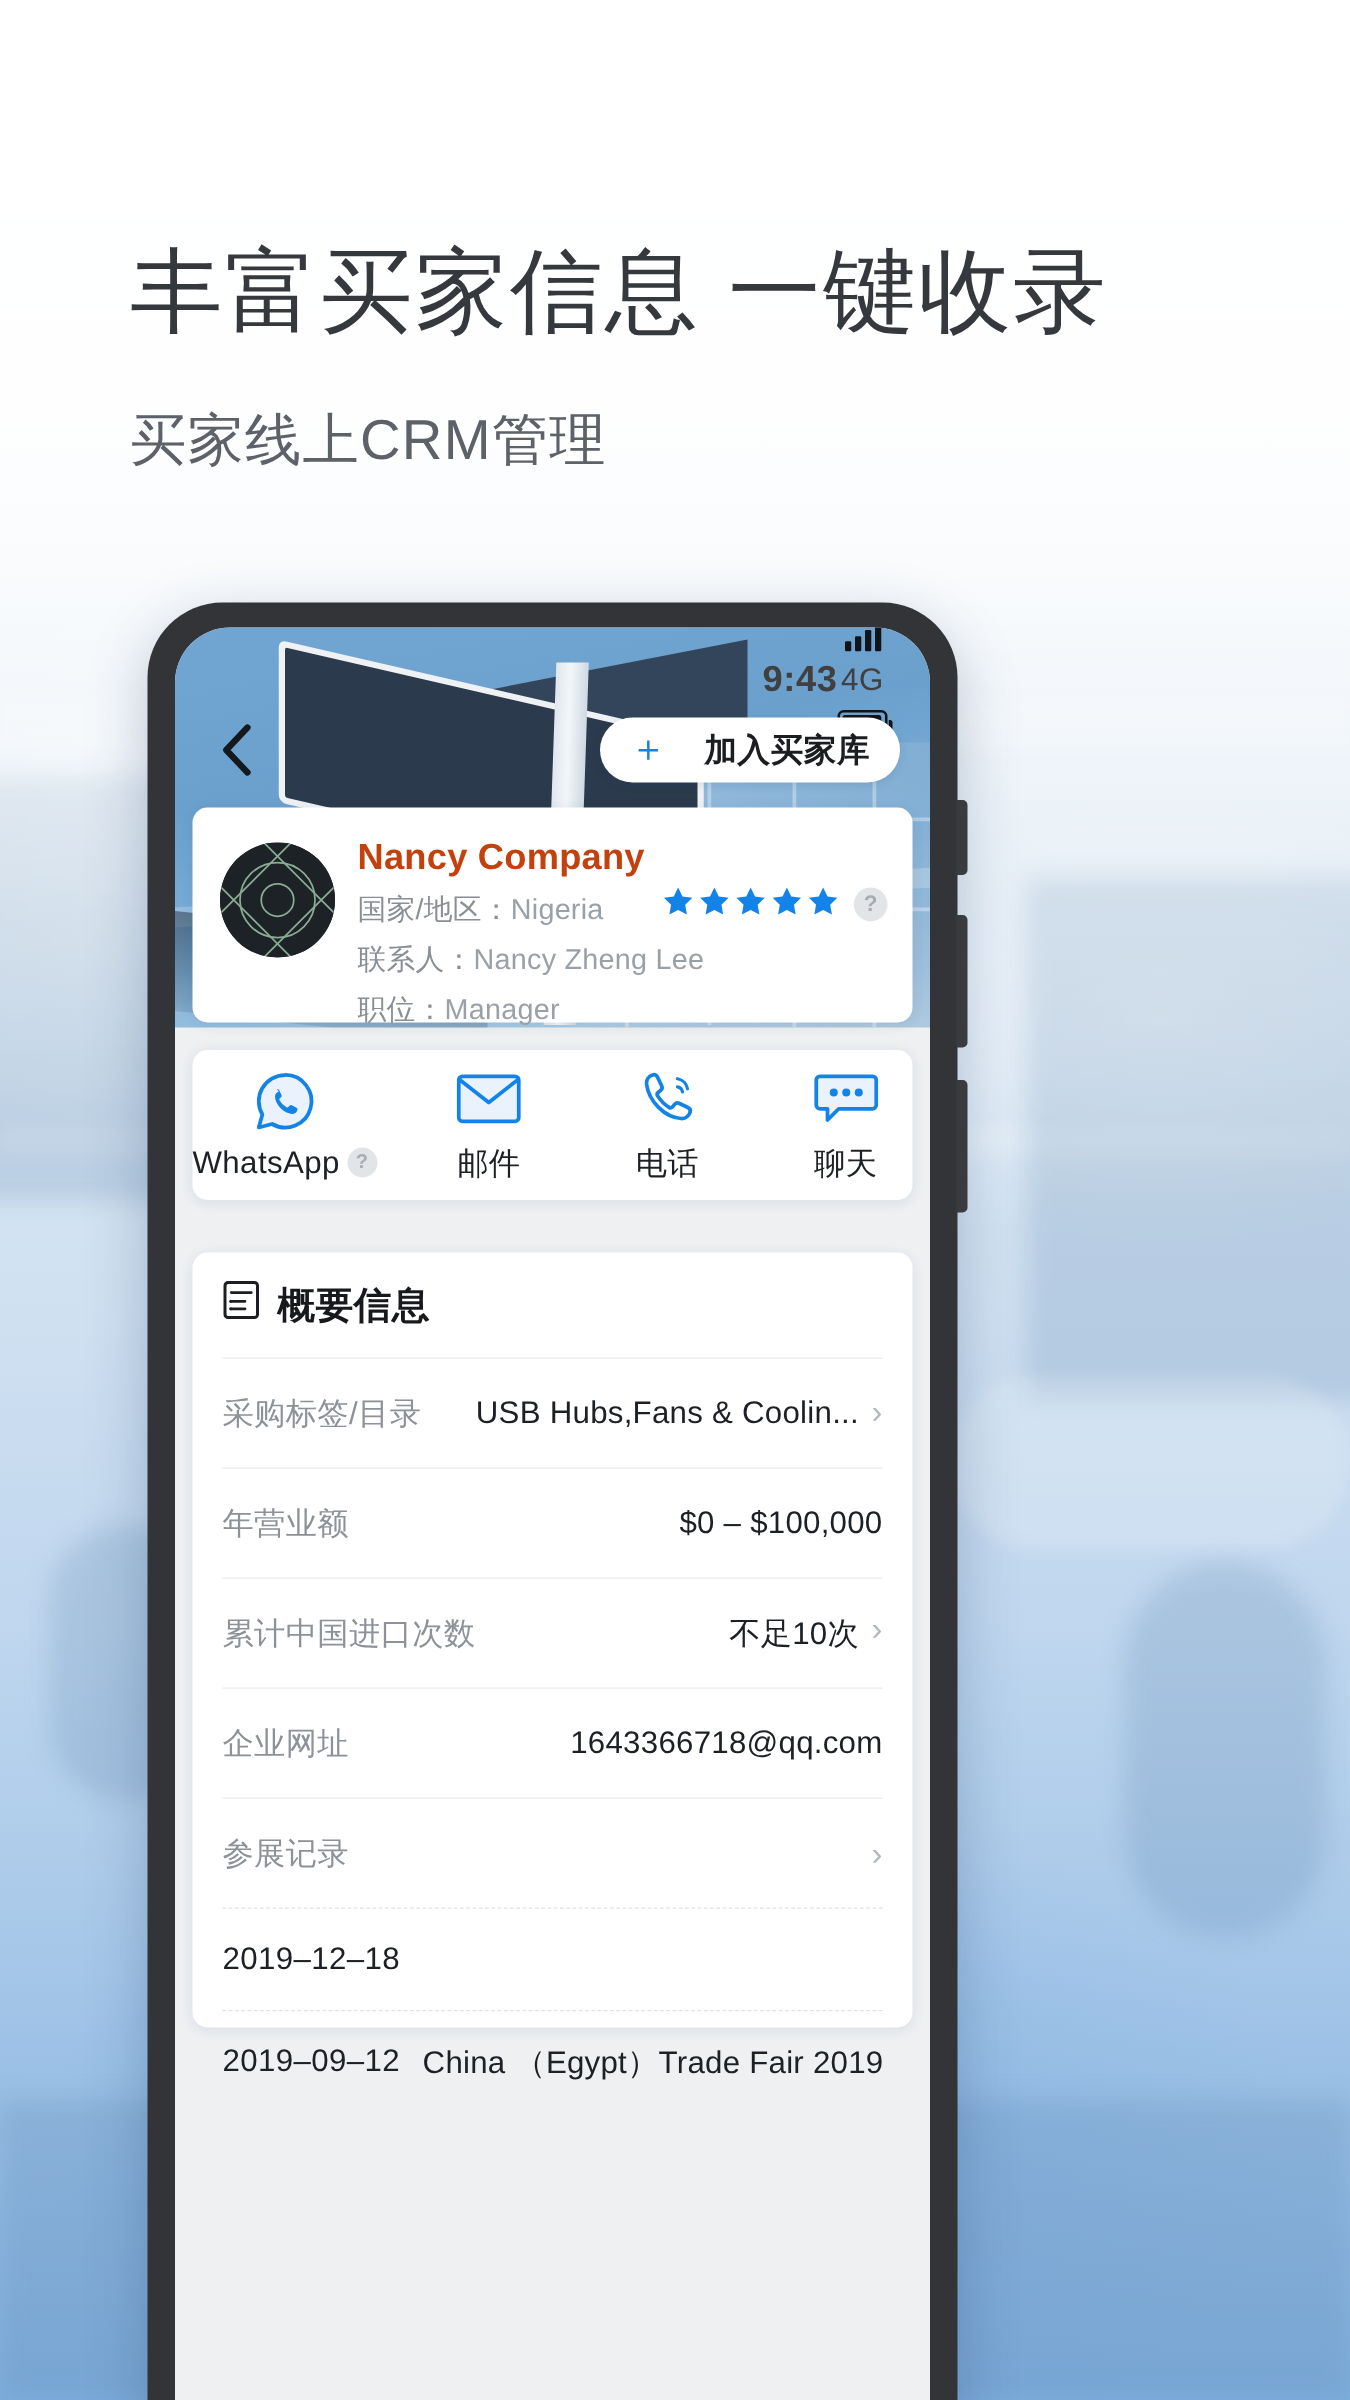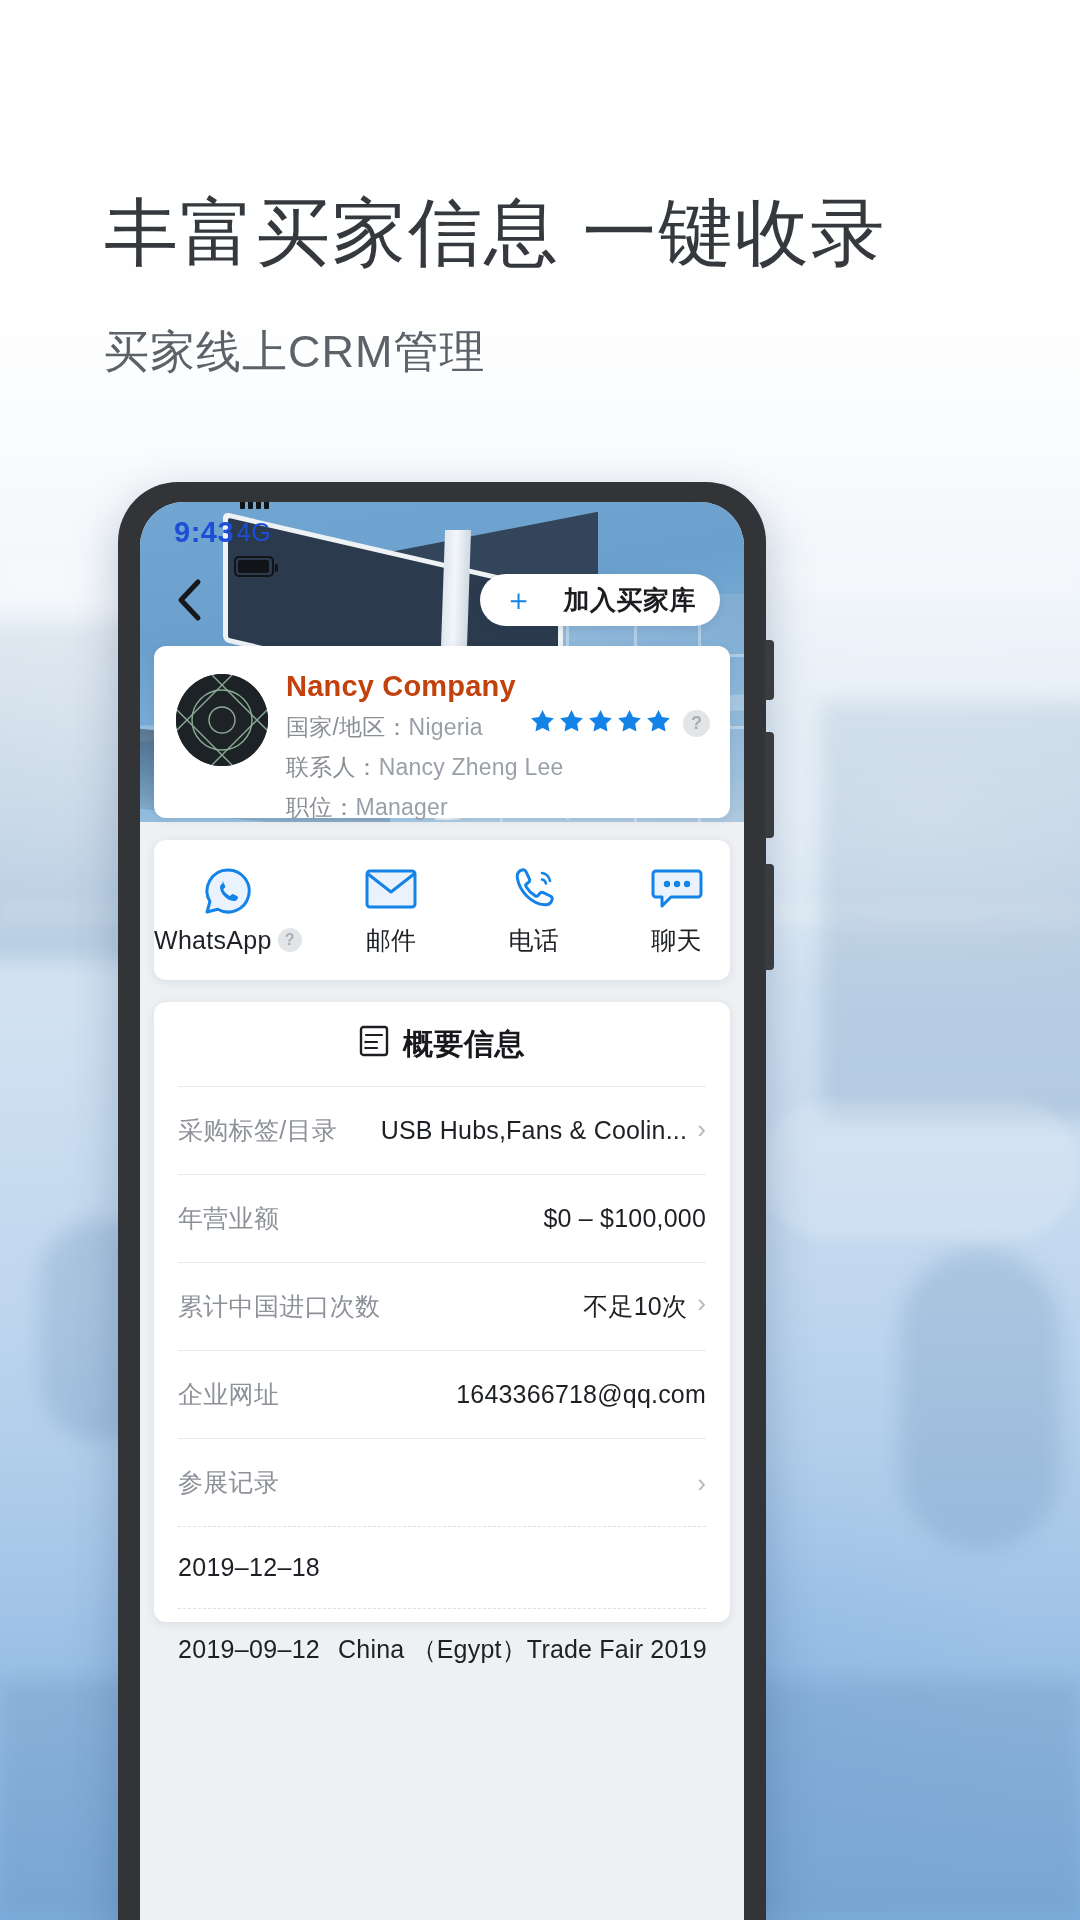--- a/index.html
+++ b/index.html
@@ -97,23 +97,23 @@
     transform:skewY(-3deg);
   }
   .h-dark {
     left:0; top:240px; width:250px; height:80px;
     background:linear-gradient(180deg,rgba(43,58,76,.55),rgba(43,58,76,.15));
     transform:skewY(6deg);
   }
 
   
   .statusbar {
-    position:absolute; left:0; top:0; width:604px; height:60px;
-    display:flex; align-items:center; justify-content:flex-start;
-    padding:0 34px; color:#1d4ed8;
+    position:absolute; left:0; top:12px; width:604px; height:60px;
+    display:flex; align-items:center; justify-content:flex-end;
+    padding:0 34px; color:#404040;
   }
   .st-time { font-size:29px; font-weight:700; letter-spacing:.5px; }
   .st-right { display:flex; align-items:center; gap:9px;flex-direction:column; }
   .bars { display:flex; align-items:flex-end; gap:3px; height:22px; }
   .bars span { width:5px; background:#101317; border-radius:1px; }
   .bars span:nth-child(1){height:8px;}
   .bars span:nth-child(2){height:12px;}
   .bars span:nth-child(3){height:17px;}
   .bars span:nth-child(4){height:22px;}
   .st-net { font-size:25px; font-weight:500; letter-spacing:.5px; }
@@ -165,36 +165,36 @@
   }
   .stars svg { display:block; }
   .qmark {
     position:absolute; right:20px; top:64px;
     width:27px; height:27px; border-radius:50%; background:#e2e5e8;
     color:#a8adb3; font-size:18px; display:flex; align-items:center; justify-content:center;
     font-weight:700; cursor:pointer;
   }
 
   
-  .card-actions { top:338px; height:140px; display:flex; align-items:center;gap:36px; }
+  .card-actions { top:338px; height:120px; display:flex; align-items:center;gap:36px; }
   .act {
     flex:1; display:flex; flex-direction:column; align-items:center; gap:10px; cursor:pointer;
   }
   .act-ico { height:50px; display:flex; align-items:center; justify-content:center; }
   .act-lbl { font-size:25px; color:#1d2024; display:flex; align-items:center; gap:6px; letter-spacing:.3px; }
   .act-lbl .q {
     width:24px; height:24px; border-radius:50%; background:#e2e5e8; color:#a8adb3;
     font-size:16px; display:flex; align-items:center; justify-content:center; font-weight:700;
   }
 
   
   .card-summary { top:500px; height:620px; padding:0 24px; }
   .sum-head {
     display:flex; align-items:center; gap:14px; height:84px;
-    font-size:30px; font-weight:700; color:#17191c; letter-spacing:.5px;justify-content:center;
+    font-size:30px; font-weight:700; color:#17191c; letter-spacing:.5px;
   }
   .row {
     display:flex; align-items:center; justify-content:space-between;
     height:88px; border-top:1px solid #e8eaec; gap:12px;
   }
   .row:first-of-type { border-top:none; }
   .row-k { font-size:25px; color:#8d9299; white-space:nowrap; letter-spacing:.3px; }
   .row-v {
     font-size:25px; color:#1d2024; display:flex; align-items:flex-start; gap:10px;
     white-space:nowrap; overflow:hidden; letter-spacing:.2px;

